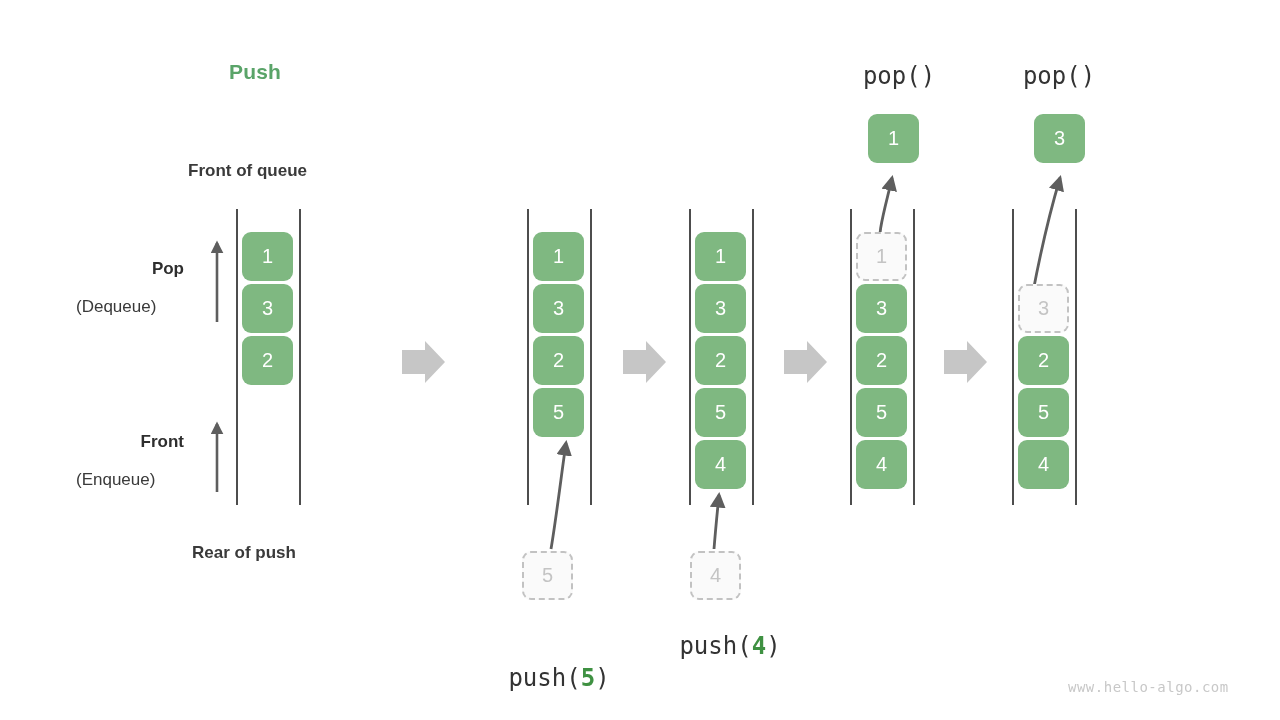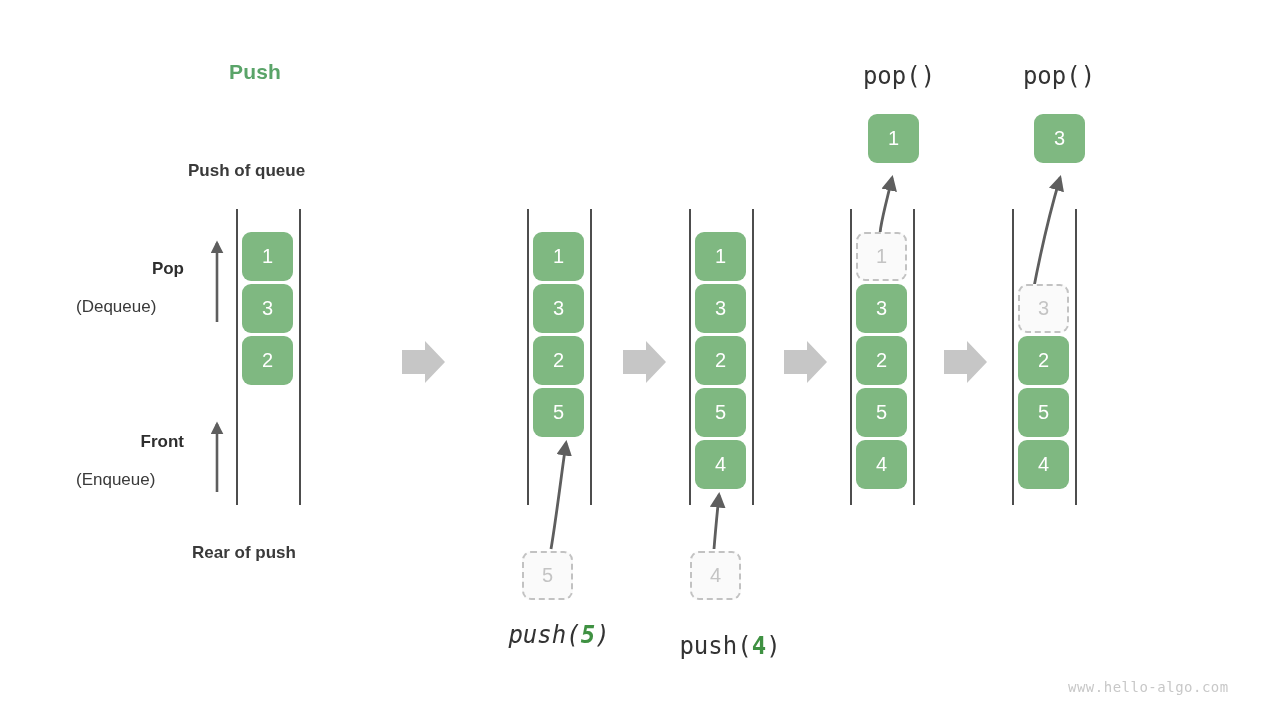--- a/index.html
+++ b/index.html
@@ -157,21 +157,21 @@
       <path d="M 880 257 C 876 235, 886 205, 892 178" stroke="#5e5e5e" stroke-width="2.8" fill="none" marker-end="url(#mk2)"></path>
     </g>
 
     <g>
       <path d="M 1033 292 C 1040 255, 1052 205, 1060 178" stroke="#5e5e5e" stroke-width="2.8" fill="none" marker-end="url(#mk2)"></path>
     </g>
   </svg>
 
   <div class="title-queue" style="left:229px; top:60px;">Push</div>
 
-  <div class="label-bold" style="left:188px; top:161px;">Push of queue</div>
+  <div class="label-bold" style="left:188px; top:161px;">Front of queue</div>
 
   <div class="label-op-bold" style="left:100px; top:259px; width:84px;">Pop</div>
   <div class="label-op-sub" style="left:76px; top:297px; width:132px;">(Dequeue)</div>
 
   <div class="label-op-bold" style="left:100px; top:432px; width:84px;">Front</div>
   <div class="label-op-sub" style="left:76px; top:470px; width:132px;">(Enqueue)</div>
 
   <div class="label-bold" style="left:192px; top:543px;">Rear of push</div>
 
   <div>
@@ -187,21 +187,21 @@
     <div class="rail" style="left:527px; top:209px; height:296px;"></div>
     <div class="rail" style="left:590px; top:209px; height:296px;"></div>
 
     <div class="node" style="left:533px; top:232px; width:51px; height:49px;">1</div>
     <div class="node" style="left:533px; top:284px; width:51px; height:49px;">3</div>
     <div class="node" style="left:533px; top:336px; width:51px; height:49px;">2</div>
     <div class="node" style="left:533px; top:388px; width:51px; height:49px;">5</div>
 
     <div class="node ghost" style="left:522px; top:551px; width:51px; height:49px;">5</div>
 
-    <div class="mono-label" style="left:459px; top:621px; width:200px;font-style:italic;">
+    <div class="mono-label" style="left:459px; top:664px; width:200px;">
       <span>push(</span><span class="arg">5</span><span>)</span>
     </div>
   </div>
 
   <div>
     <div class="rail" style="left:689px; top:209px; height:296px;"></div>
     <div class="rail" style="left:752px; top:209px; height:296px;"></div>
 
     <div class="node" style="left:695px; top:232px; width:51px; height:49px;">1</div>
     <div class="node" style="left:695px; top:284px; width:51px; height:49px;">3</div>

